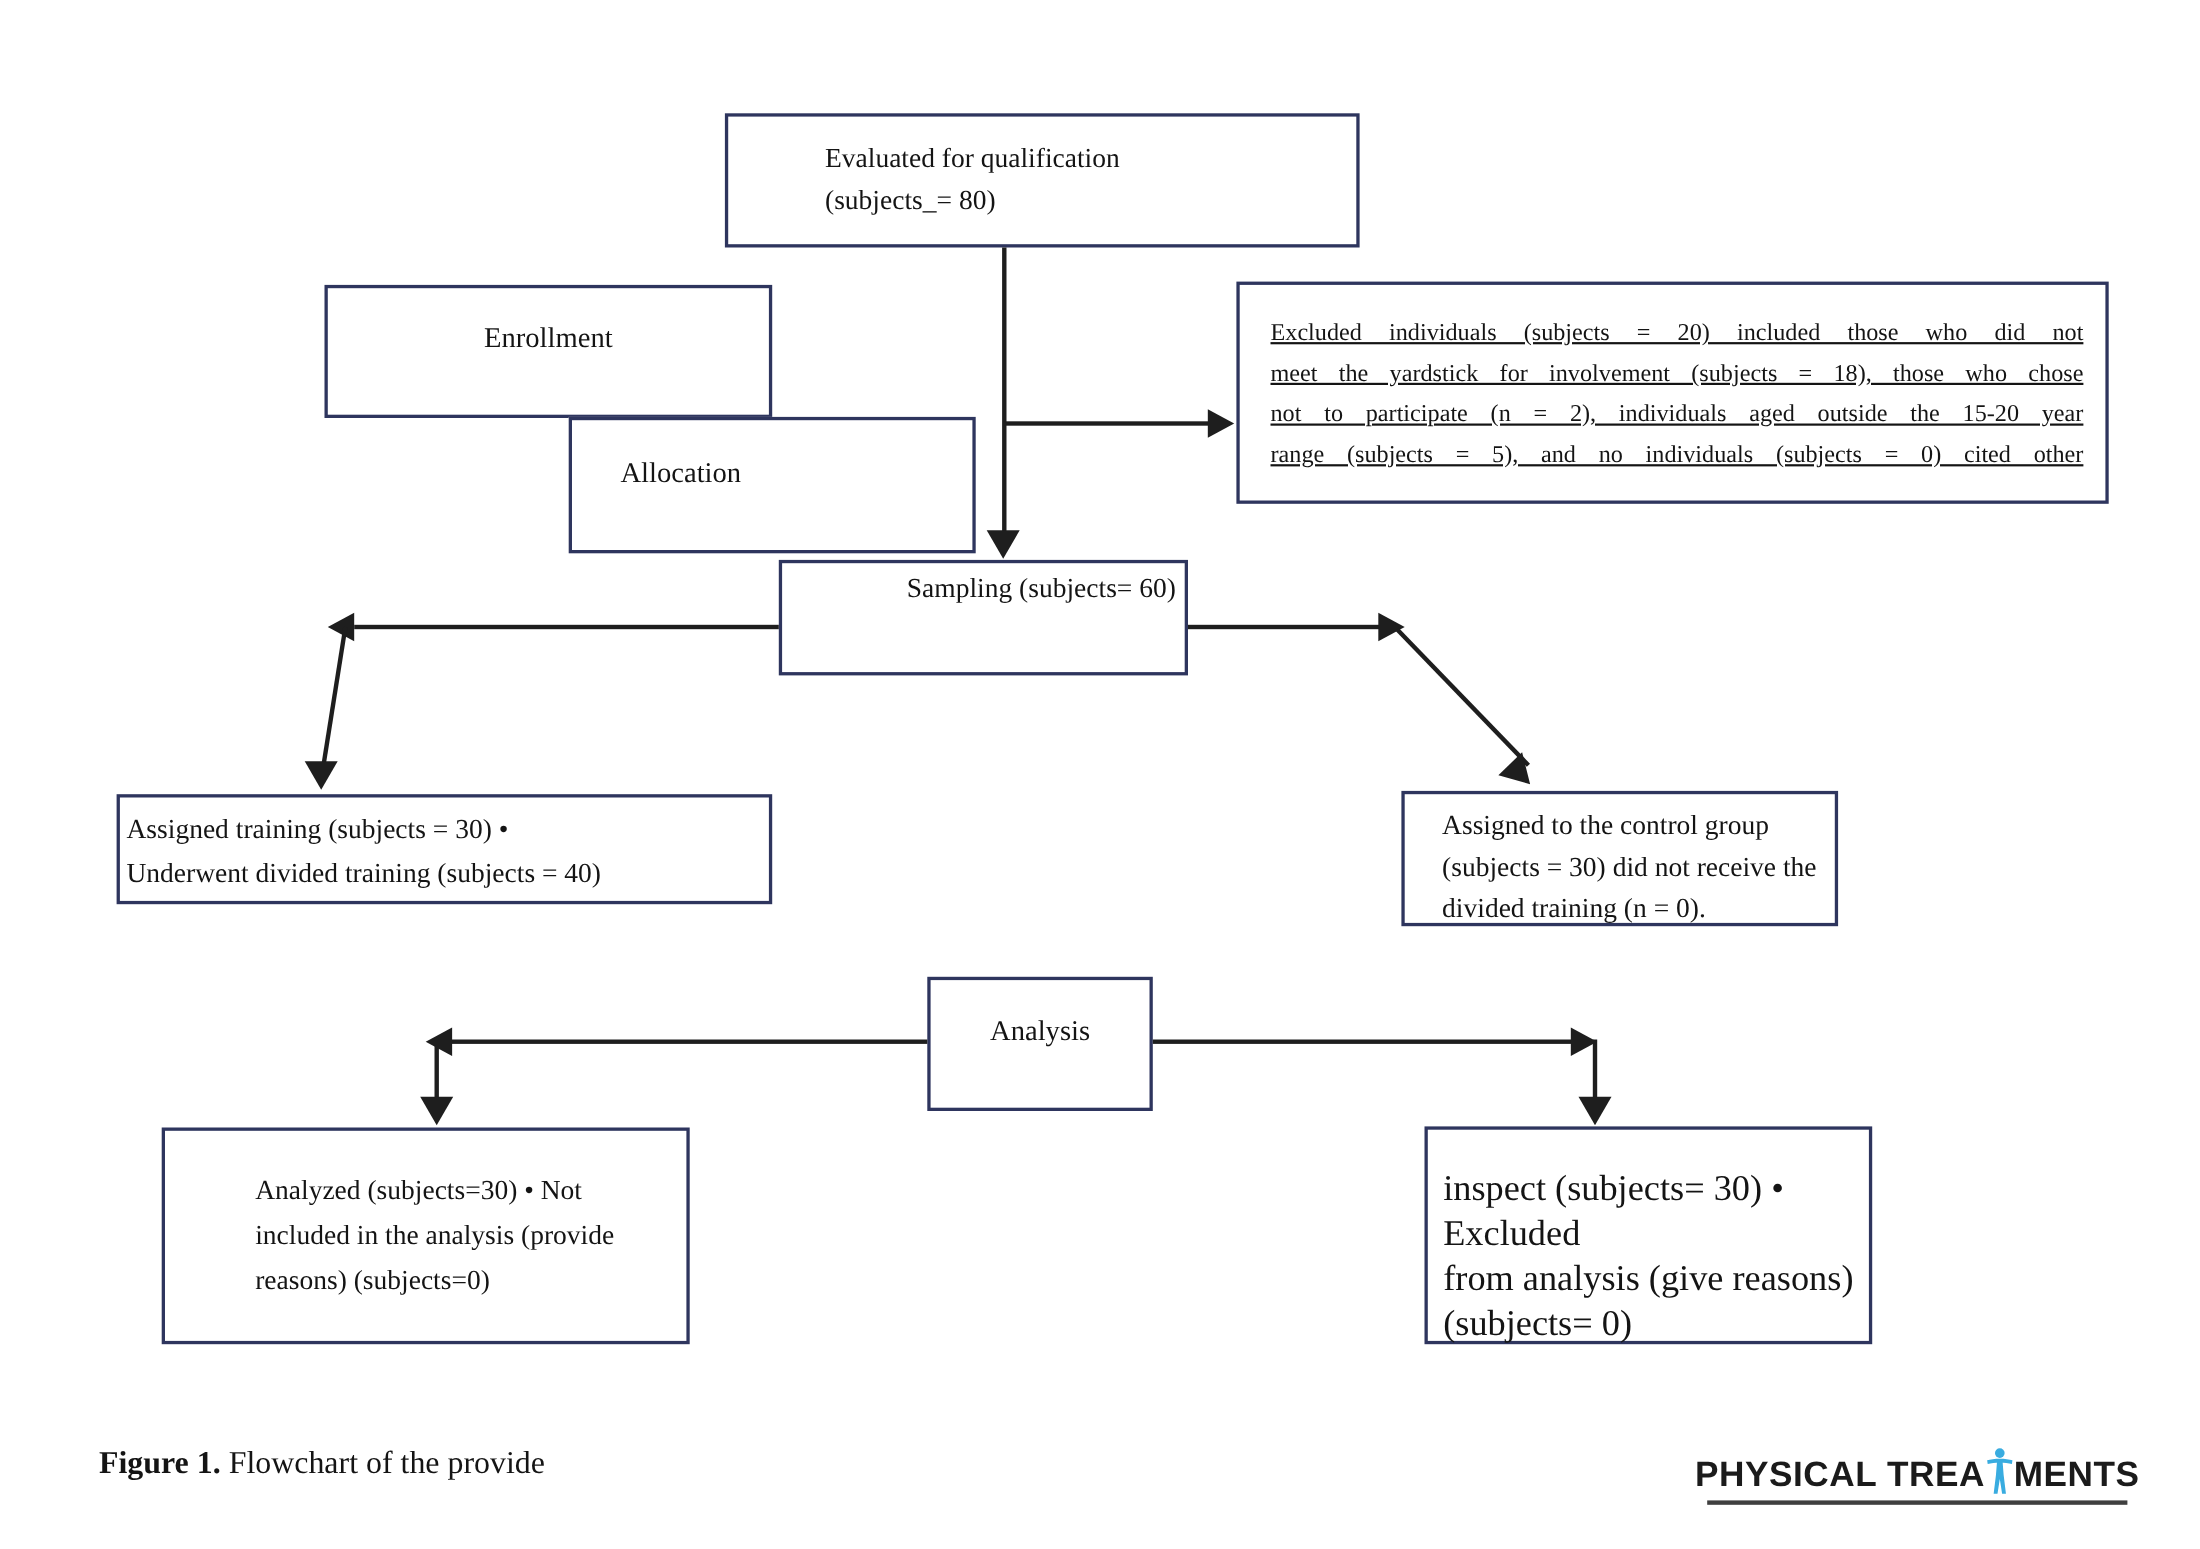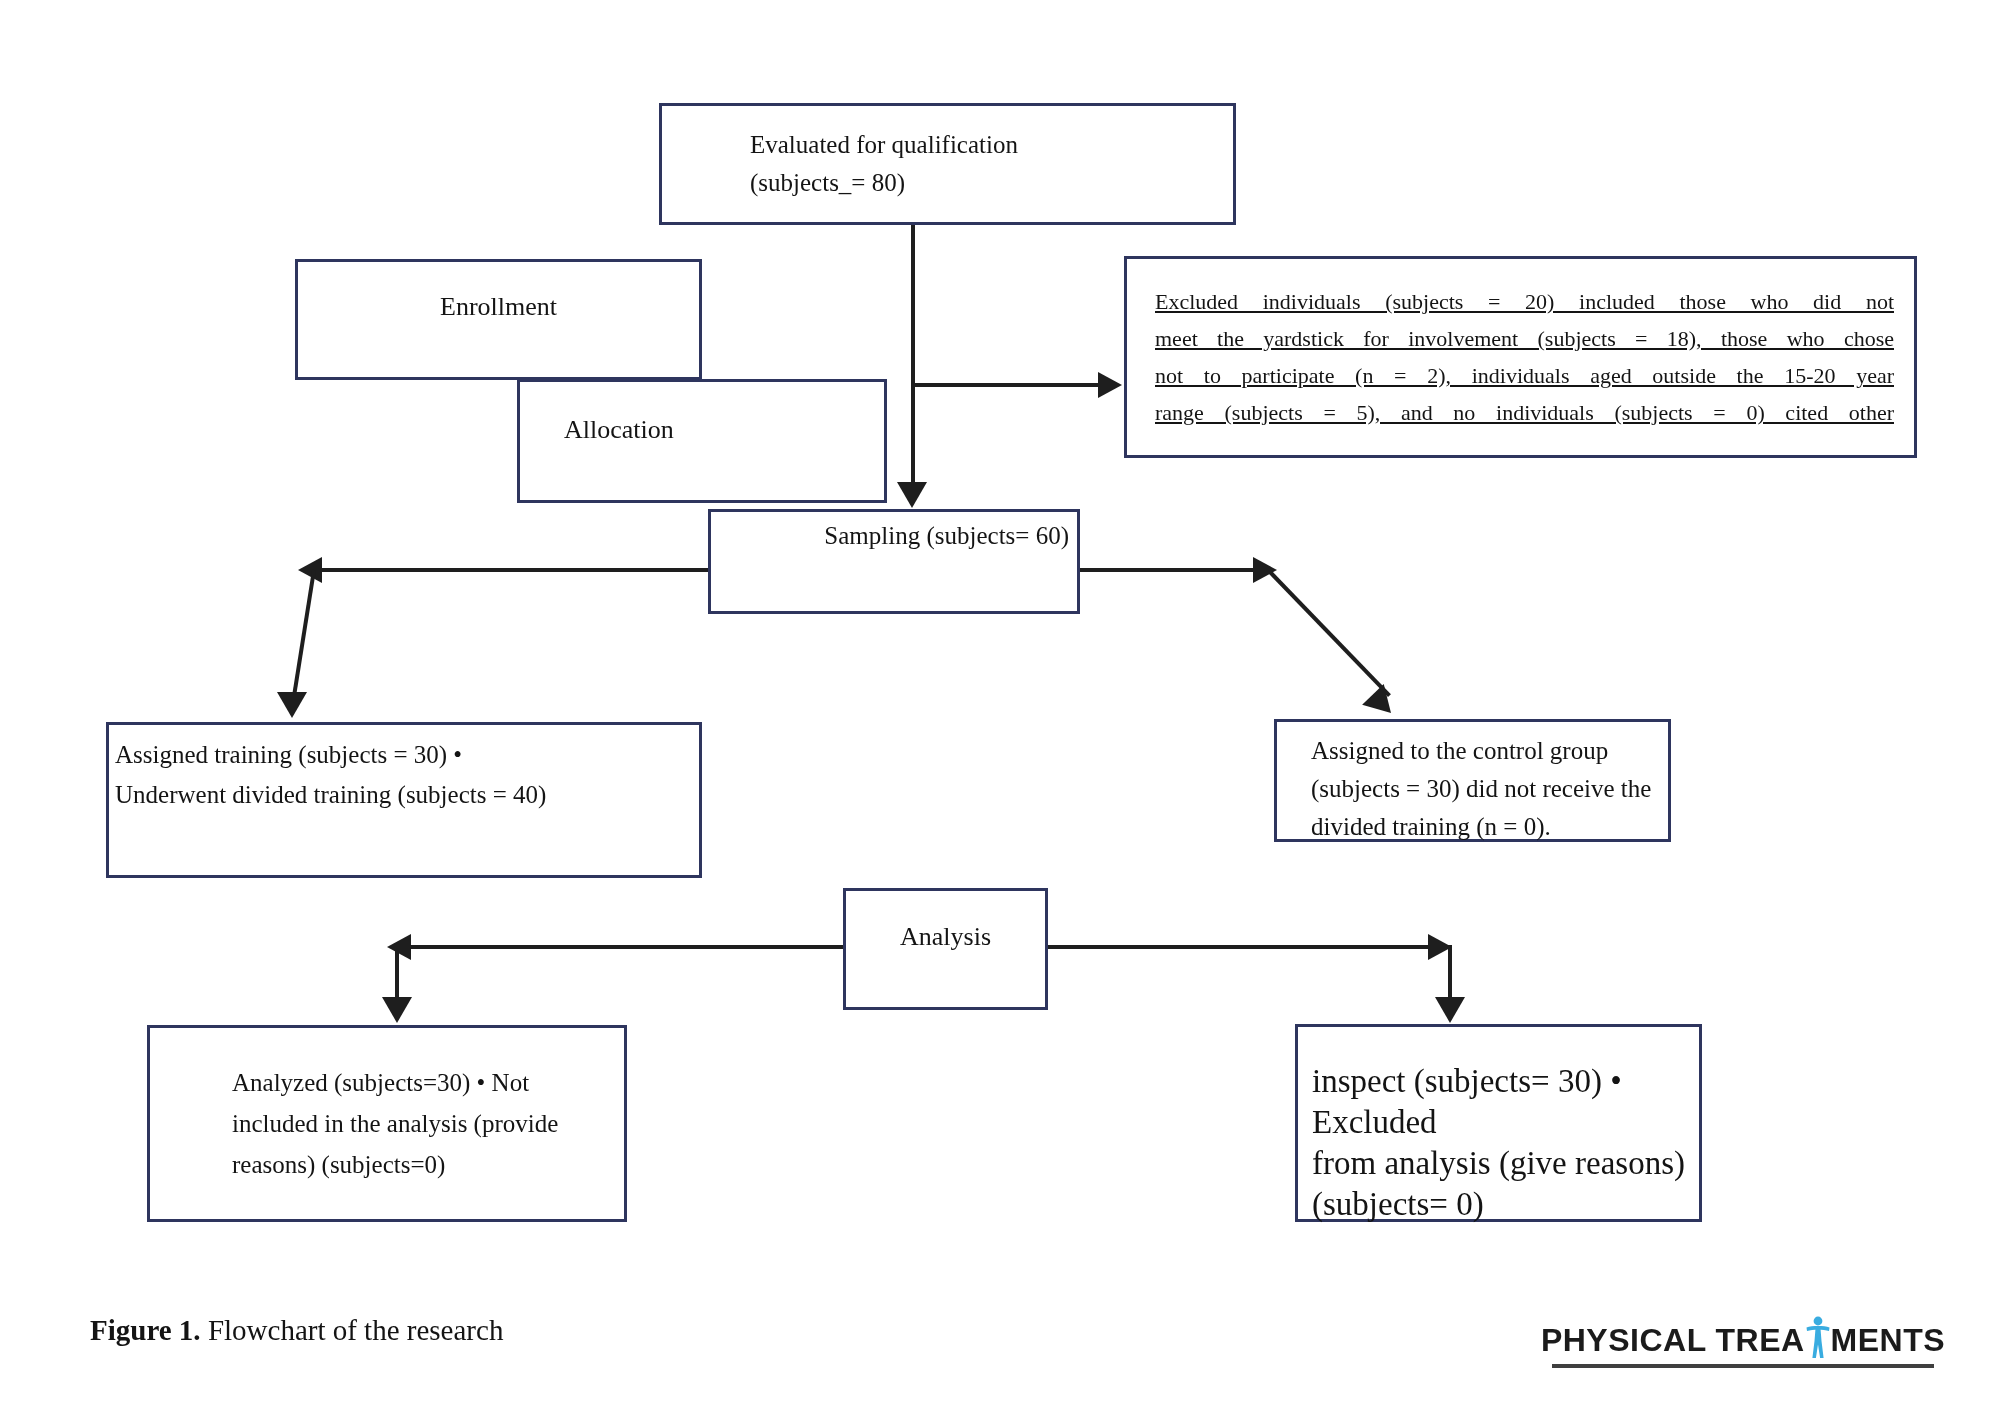--- a/index.html
+++ b/index.html
@@ -19,21 +19,21 @@
     display:flex;align-items:center;justify-content:center;
     padding-bottom:26px;font-size:26px;}
   #box-allocation{left:517px;top:379px;width:370px;height:124px;
     display:flex;align-items:center;padding-left:44px;
     padding-bottom:22px;font-size:26px;}
   #box-excluded{left:1124px;top:256px;width:793px;height:202px;
     padding:24px 20px 0 28px;font-size:22px;line-height:37px;text-decoration:underline;}
   #box-excluded .jline{text-align:justify;text-align-last:justify;}
   #box-sampling{left:708px;top:509px;width:372px;height:105px;
     text-align:right;padding:10px 8px 0 0;font-size:25px;}
-  #box-assigned{left:106px;top:722px;width:596px;height:156px;
+  #box-assigned{left:106px;top:722px;width:596px;height:100px;
     padding:10px 0 0 6px;font-size:25px;line-height:40px;}
   #box-control{left:1274px;top:719px;width:397px;height:123px;
     padding:10px 0 0 34px;font-size:25px;line-height:38px;}
   #box-analysis{left:843px;top:888px;width:205px;height:122px;
     display:flex;align-items:center;justify-content:center;
     padding-bottom:24px;font-size:26px;}
   #box-analyzed{left:147px;top:1025px;width:480px;height:197px;
     padding:34px 0 0 82px;font-size:25px;line-height:41px;}
   #box-inspect{left:1295px;top:1024px;width:407px;height:198px;
     padding:34px 0 0 14px;font-size:33px;line-height:41px;}
@@ -129,21 +129,21 @@
   <div class="ah ah-left" style="left:387px;top:934px;"></div>
   <div class="line" style="left:395px;top:945px;width:4px;height:58px;"></div>
   <div class="ah ah-down" style="left:382px;top:997px;"></div>
 
   <div class="line" style="left:1048px;top:945px;width:382px;height:4px;"></div>
   <div class="ah ah-right" style="left:1428px;top:934px;"></div>
   <div class="line" style="left:1448px;top:945px;width:4px;height:58px;"></div>
   <div class="ah ah-down" style="left:1435px;top:997px;"></div>
 
   <div id="caption">
-    <span class="bold">Figure 1.</span><span> Flowchart of the research</span>
+    <span class="bold">Figure 1.</span><span> Flowchart of the provide</span>
   </div>
 
   <div id="logo">
     <span>PHYSICAL TREA</span>
     <span>
       <svg width="24" height="44" viewBox="0 0 24 44">
         <g fill="#39ace0">
           <circle cx="12" cy="5" r="4.4"></circle>
           <path d="M0.5,11.5 C6,9.6 18,9.6 23.5,11.5 L23,15 C17,13.3 7,13.3 1,15 Z"></path>
           <path d="M9.5,12.5 L14.5,12.5 L15.5,25 L17.6,42 L14.1,42 L12,28.5 L9.9,42 L6.4,42 L8.5,25 Z"></path>

